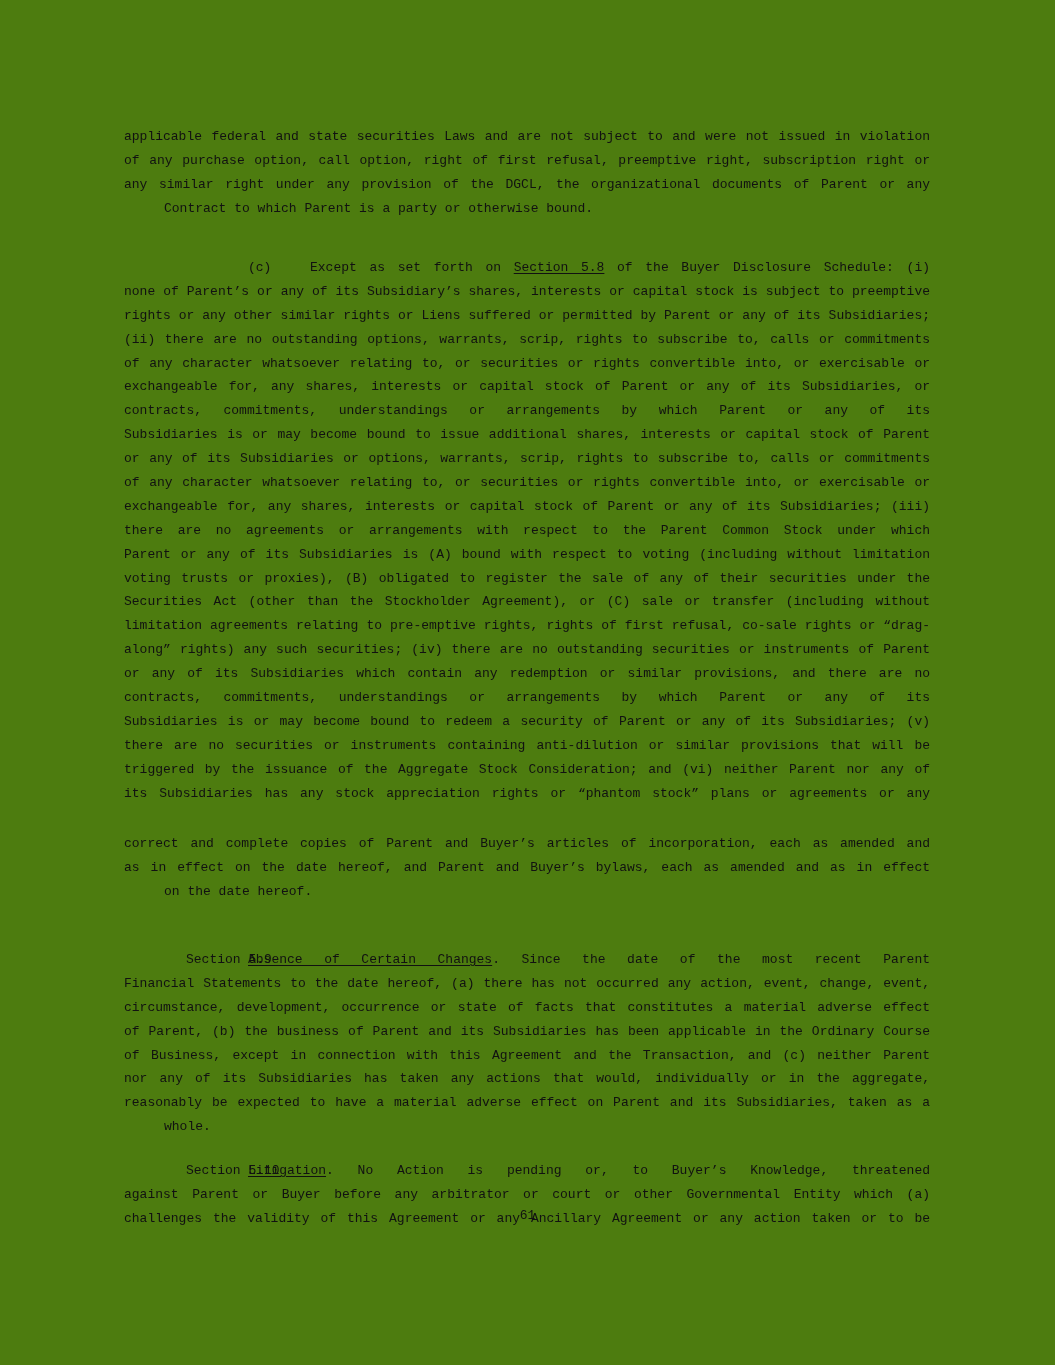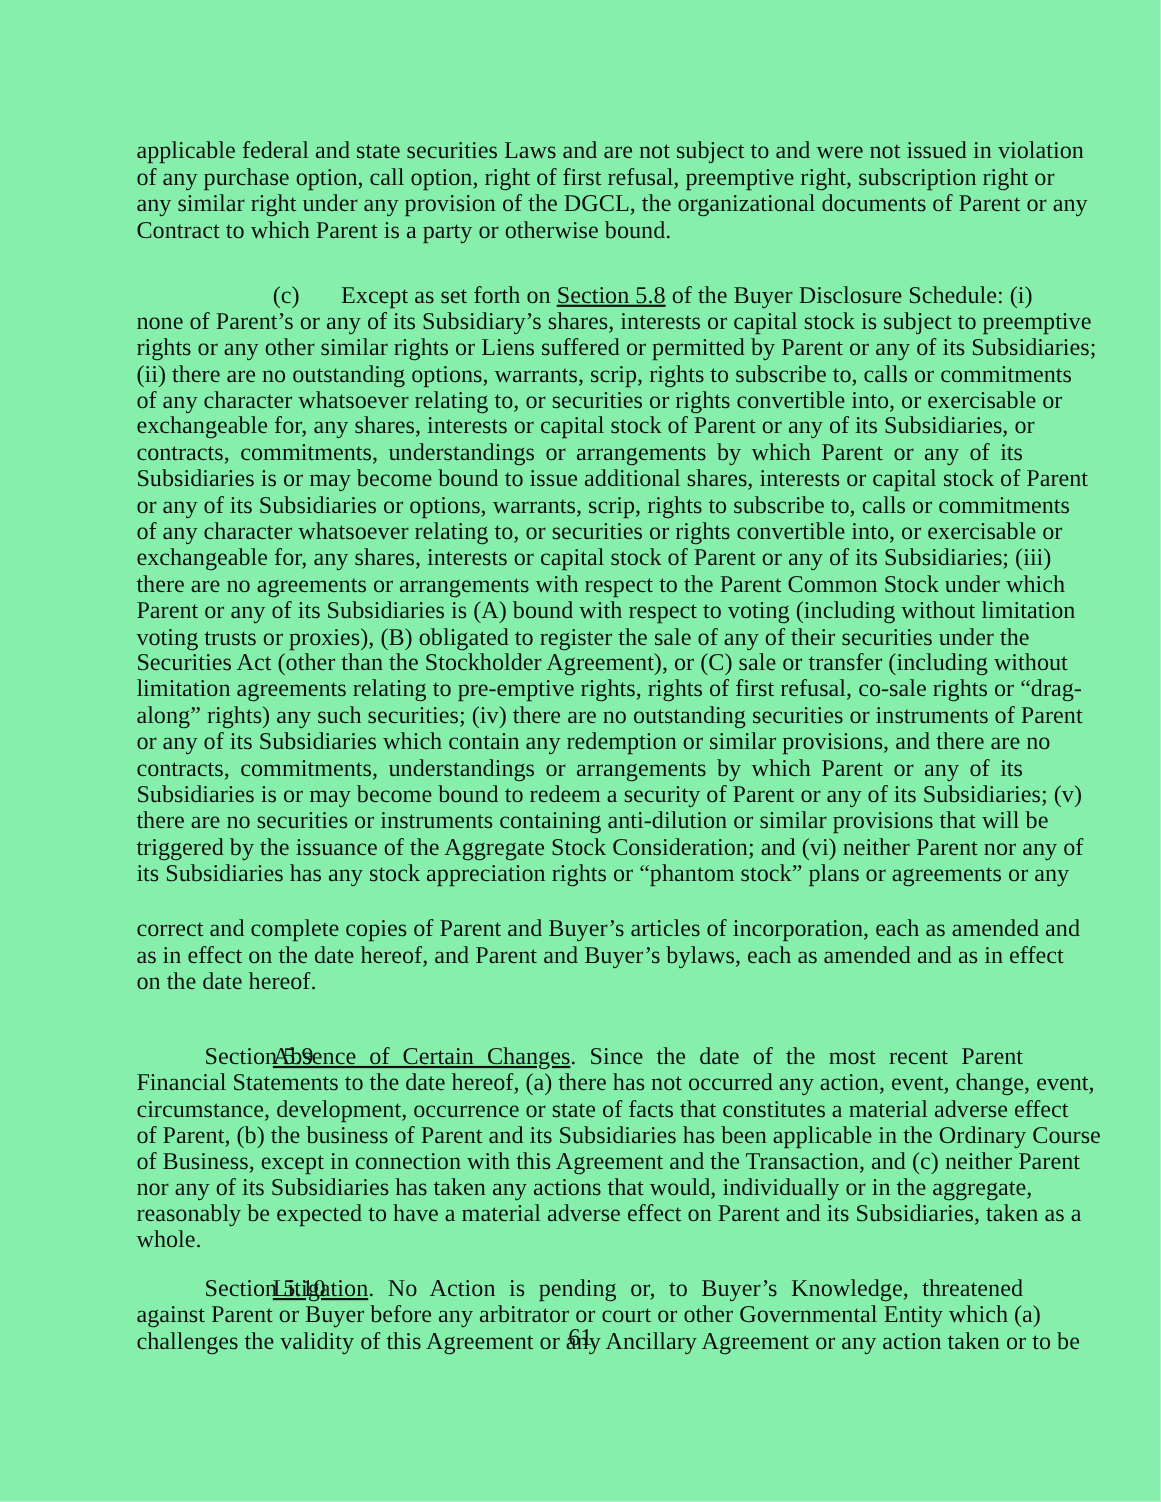--- a/index.html
+++ b/index.html
@@ -1,28 +1,28 @@
 <!DOCTYPE html>
 <html><head>
 <meta charset="utf-8">
 <style>
   html, body { margin: 0; padding: 0; background: #ffffff; }
   body { width: 1055px; height: 1365px; position: relative; overflow: hidden; }
   .page {
     position: absolute; left: 0; top: 0; width: 1055px; height: 1365px;
-    background: #86efac; color: #111111;
-    font-family: Liberation Serif, serif;
-    font-size: 22px;
+    background: #4d7c0f; color: #111111;
+    font-family: Liberation Mono, monospace;
+    font-size: 13px;
   }
   .para { position: absolute; left: 124px; width: 806px; }
   .line {
     display: block; height: 23.9px; line-height: 23.9px;
     white-space: nowrap; text-align: justify; text-align-last: justify;
   }
-  .line.last { text-align-last: left; }
+  .line.last { text-align-last: left; margin-left: 40px; }
   .tab1 { display: inline-block; width: 124px; }
   .tab2 { display: inline-block; width: 62px; }
   .secnum { display: inline-block; width: 62px; margin-left: 62px; }
   .secnum2 { display: inline-block; width: 62px; margin-left: 62px; }
   .u { text-decoration: underline; text-underline-offset: 2px; }
   .pagenum {
     position: absolute; top: 1204px; left: 0; width: 1055px;
     text-align: center; line-height: 24px;
   }
 </style>

